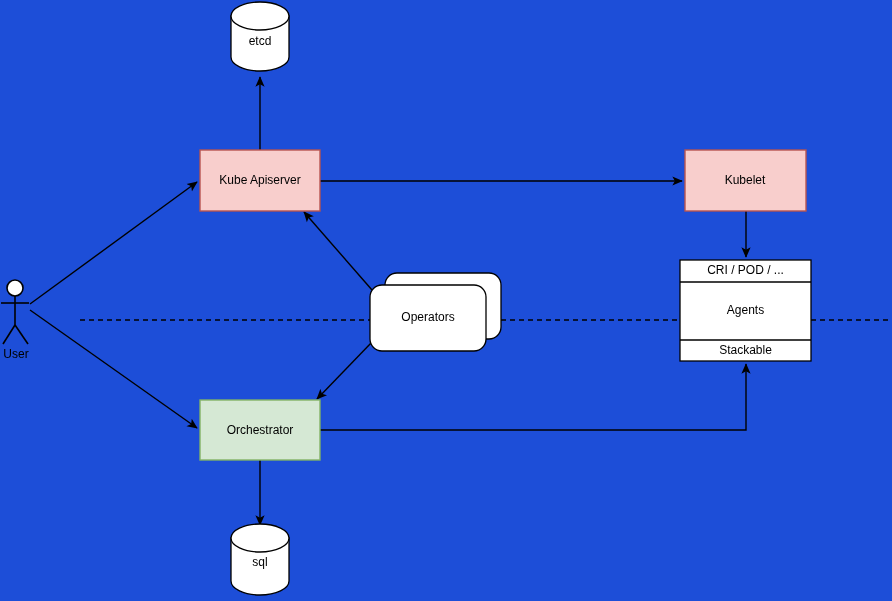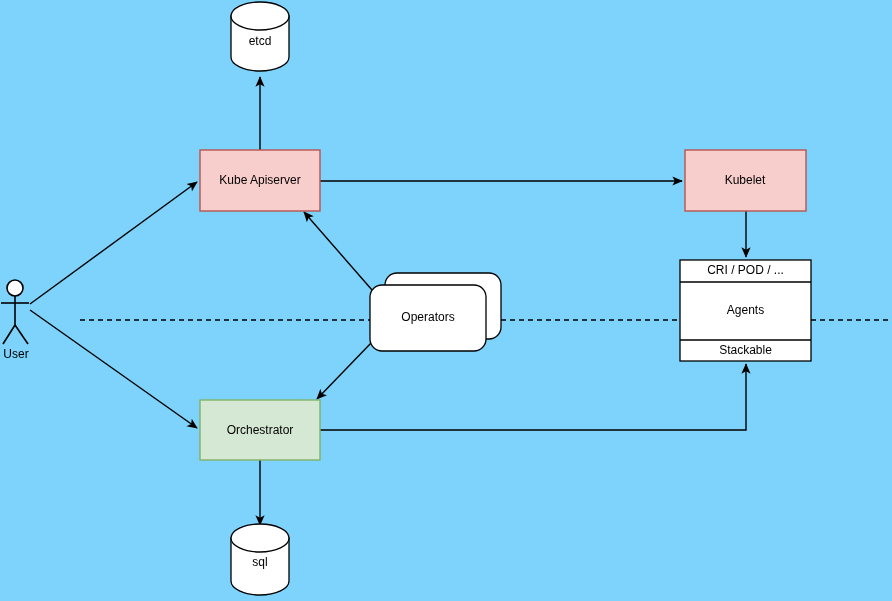--- a/index.html
+++ b/index.html
@@ -7,21 +7,21 @@
     padding: 0;
     background: #ffffff;
   }
   body {
     font-family: "Liberation Sans", sans-serif;
   }
   #canvas {
     position: relative;
     width: 892px;
     height: 601px;
-    background: #7dd3fc;
+    background: #1d4ed8;
     overflow: hidden;
   }
   #diagram-svg {
     position: absolute;
     left: 0;
     top: 0;
     width: 892px;
     height: 601px;
   }
   .node-label {

